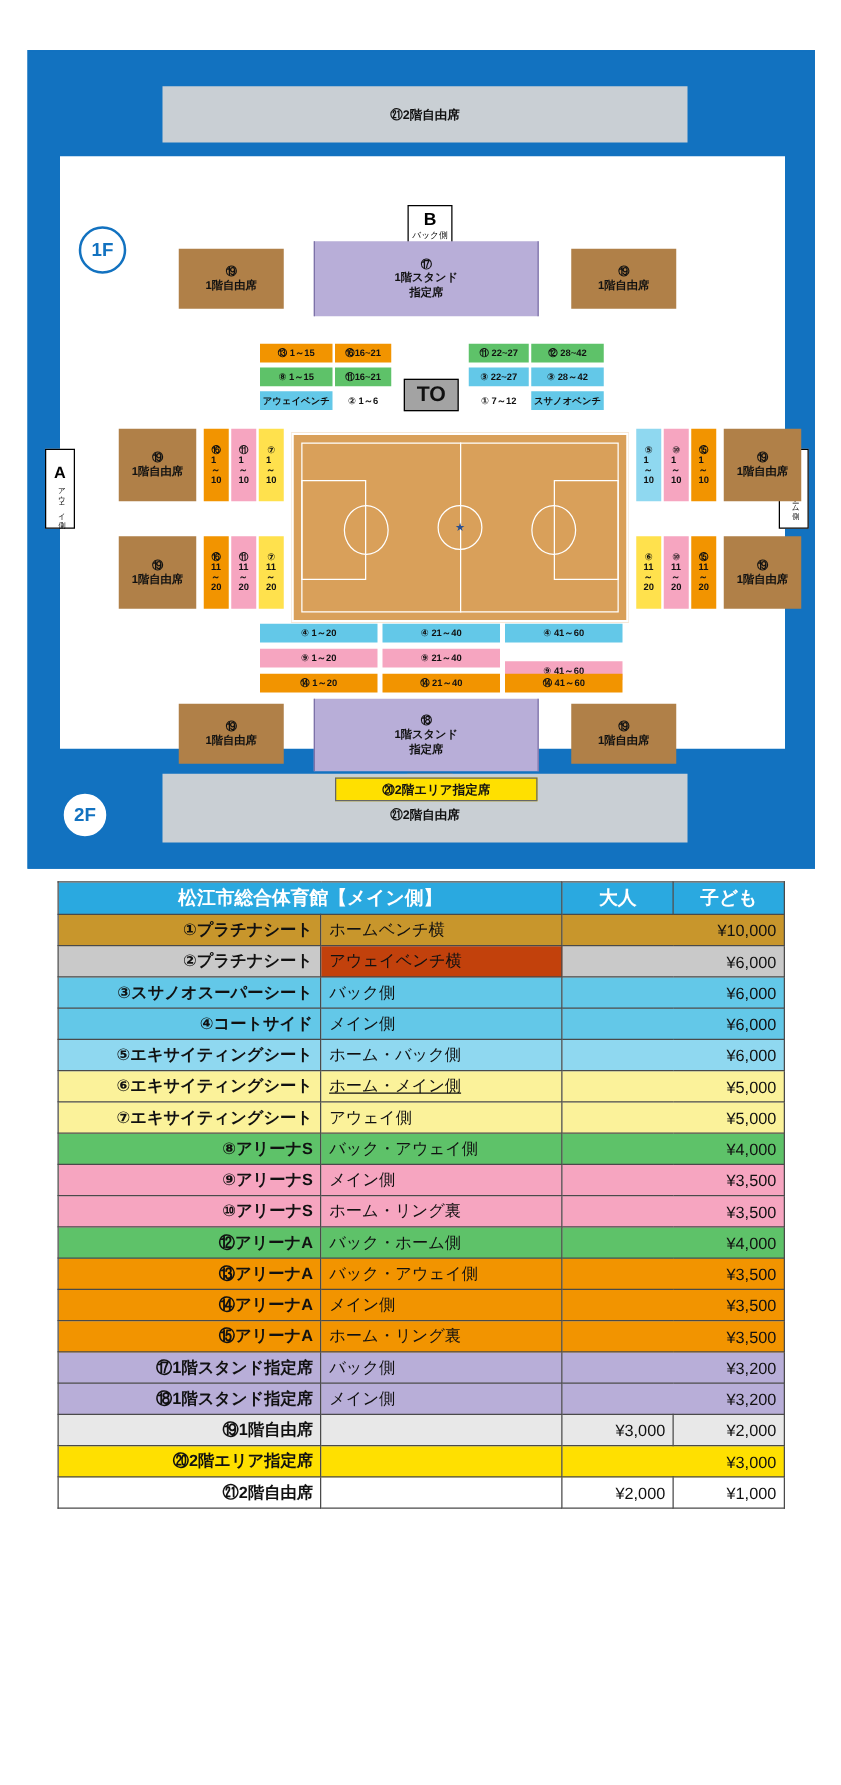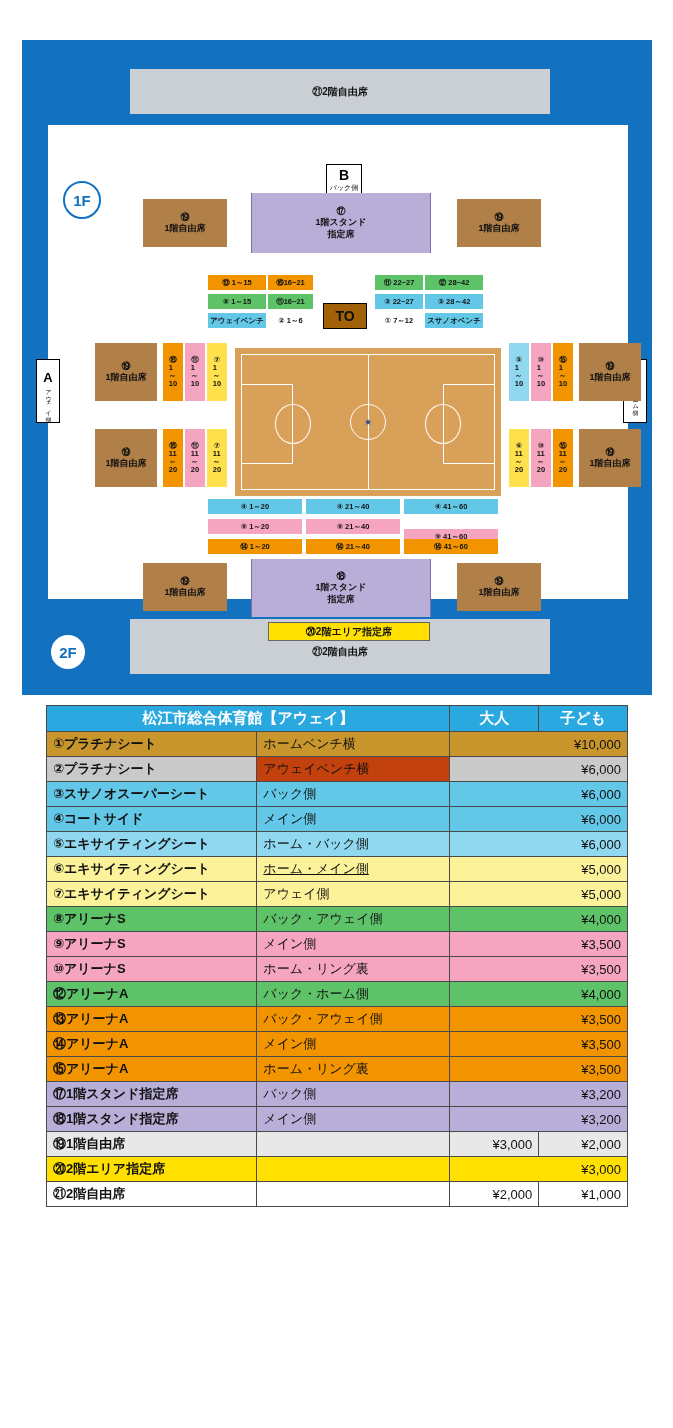--- a/index.html
+++ b/index.html
@@ -31,33 +31,33 @@
   .purple{background:#b8aed8;}
   .lilacline{border-left:1px solid #7d72a8;border-right:1px solid #7d72a8;}
 
   .tinybox{position:absolute;box-sizing:border-box;display:flex;align-items:center;justify-content:center;font-size:7.5px;font-weight:bold;color:#111;}
   .orange{background:#f29400;}
   .green{background:#5ec269;}
   .cyan{background:#63c8e8;}
   .pink{background:#f6a5c0;}
   .yellow{background:#ffe14d;}
   .lightblue{background:#8fd8f0;}
-  .to{background:#a16207;border:1px solid #000;font-size:14px;font-weight:bold;}
+  .to{background:#a3a3a3;border:1px solid #000;font-size:17px;font-weight:bold;}
 
   #court{position:absolute;left:210px;top:305px;width:270px;height:152px;background:#d9a05a;border:2px solid #fff;box-sizing:border-box;}
   .courtline{position:absolute;border:1.5px solid #fff;box-sizing:border-box;}
   #courtLogo{position:absolute;left:50%;top:50%;transform:translate(-50%,-50%);font-size:9px;color:#2b4f8e;font-weight:bold;}
 
   .sideStrip{position:absolute;box-sizing:border-box;display:flex;flex-direction:column;align-items:center;justify-content:center;font-size:7.5px;font-weight:bold;line-height:1.05;color:#111;}
 
   
   #table{position:absolute;left:46px;top:705px;width:582px;border-collapse:collapse;}
   #table td,#table th{border:1px solid #4a4a4a;font-size:13px;padding:3px 6px;color:#111;}
   #table .hdr{background:#2aa9e0;color:#fff;font-weight:bold;text-align:center;font-size:15px;}
-  #table .cName{width:218px;font-weight:bold;}
+  #table .cName{width:218px;font-weight:bold;text-align:right;}
   #table .cPlace{width:198px;}
   #table .cAdult{width:80px;text-align:right;}
   #table .cKid{width:80px;text-align:right;}
   .two{text-align:right;}
 </style>
 </head>
 <body>
 
 <div id="page">
 
@@ -210,21 +210,21 @@
 
     <div class="band2f" id="bandBottom">
       <div style="position:absolute;left:138px;top:3px;width:160px;height:17px;background:#ffe000;border:1px solid #666;display:flex;align-items:center;justify-content:center;font-size:10px;font-weight:bold;">⑳2階エリア指定席</div>
       <div style="position:absolute;left:0;top:26px;width:100%;text-align:center;font-size:10px;font-weight:bold;">㉑2階自由席</div>
     </div>
   </div>
 
   <table id="table">
     <thead>
       <tr>
-        <th class="hdr" colspan="2">松江市総合体育館【アウェイ】</th>
+        <th class="hdr" colspan="2">松江市総合体育館【メイン側】</th>
         <th class="hdr">大人</th>
         <th class="hdr">子ども</th>
       </tr>
     </thead>
     <tbody id="tbody">
         <tr>
           <td class="cName" style="background: rgb(200, 150, 44);">①プラチナシート</td>
           <td class="cPlace" style="background: rgb(200, 150, 44);">ホームベンチ横</td>
           <td class="two" colspan="2" style="background: rgb(200, 150, 44);">¥10,000</td>
         </tr>

